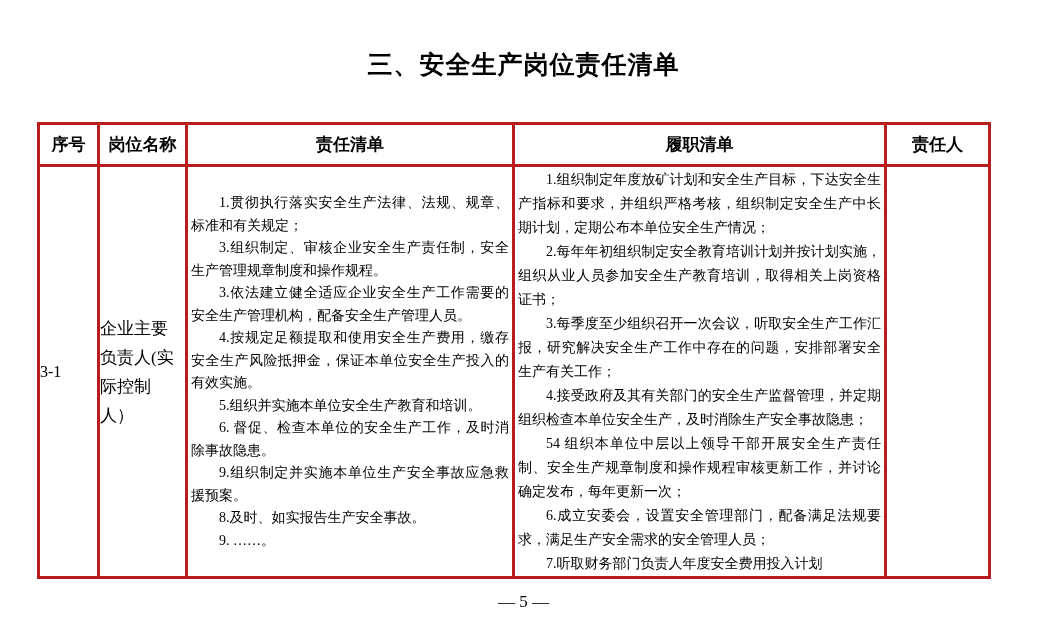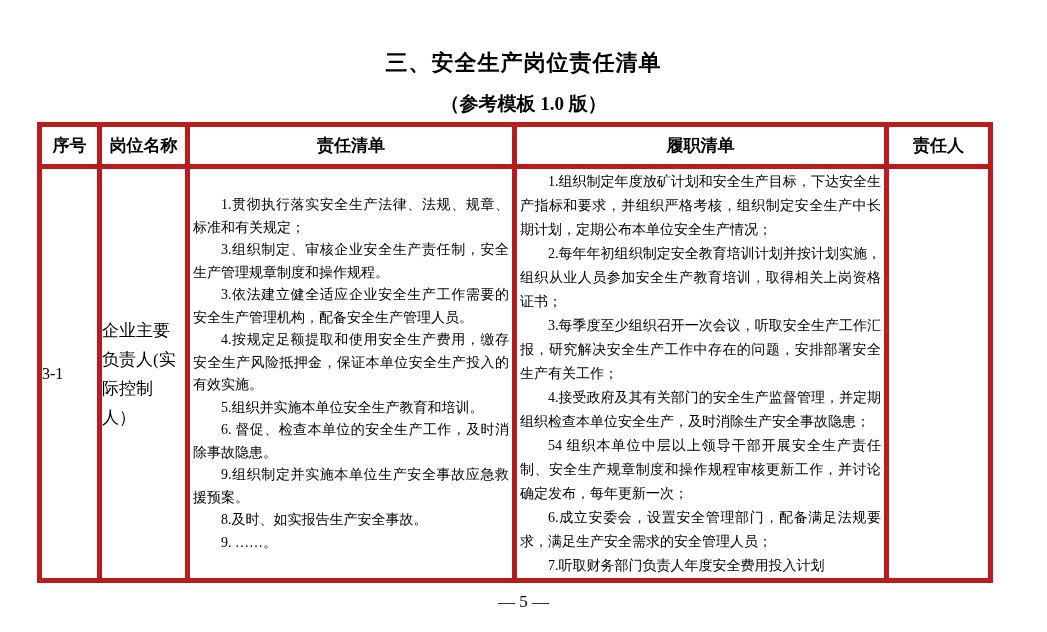--- a/index.html
+++ b/index.html
@@ -12,21 +12,21 @@
     font-family: "Liberation Serif", "DejaVu Serif", serif;
     color: #000000;
     overflow: hidden;
   }
   .doc-title {
     position: absolute;
     top: 48px;
     left: 0;
     width: 100%;
     text-align: center;
-    font-size: 22px;
+    font-size: 25px;
     font-weight: bold;
     letter-spacing: 1px;
   }
   .doc-subtitle {
     position: absolute;
     top: 91px;
     left: 0;
     width: 100%;
     text-align: center;
     font-size: 19px;
@@ -35,21 +35,21 @@
   table.resp-table {
     position: absolute;
     left: 37px;
     top: 122px;
     width: 951px;
     border-collapse: collapse;
     table-layout: fixed;
   }
   table.resp-table th,
   table.resp-table td {
-    border: 5px solid #b91c1c;
+    border: 3px solid #b91c1c;
     vertical-align: middle;
   }
   table.resp-table th {
     height: 42px;
     font-size: 17px;
     font-weight: bold;
     text-align: center;
   }
   td.cell-index {
     font-size: 16px;
@@ -81,21 +81,20 @@
     text-align: center;
     font-size: 17px;
   }
 </style>
 </head>
 <body>
 
 <div class="page">
 
   <div class="doc-title">三、安全生产岗位责任清单</div>
-  <div class="doc-subtitle">（参考模板 1.0 版）</div>
 
   <table class="resp-table">
     <colgroup>
       <col style="width:60px">
       <col style="width:88px">
       <col style="width:327px">
       <col style="width:372px">
       <col style="width:104px">
     </colgroup>
     <thead>

